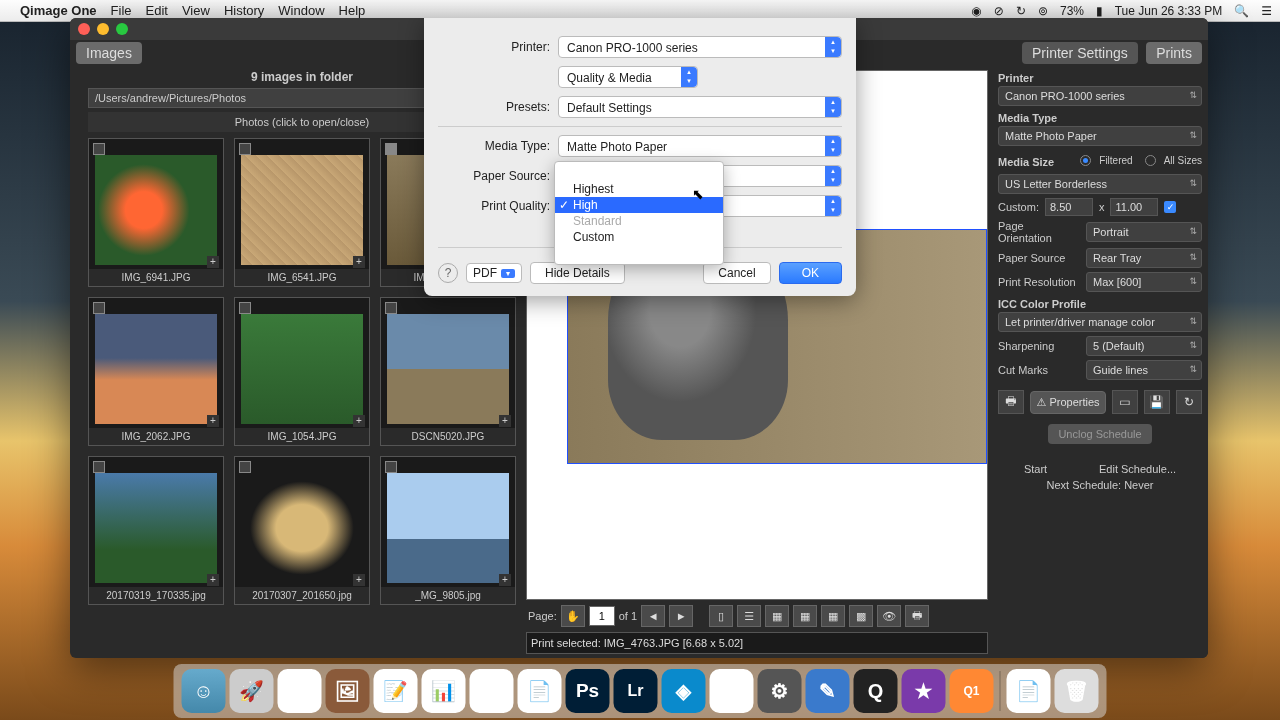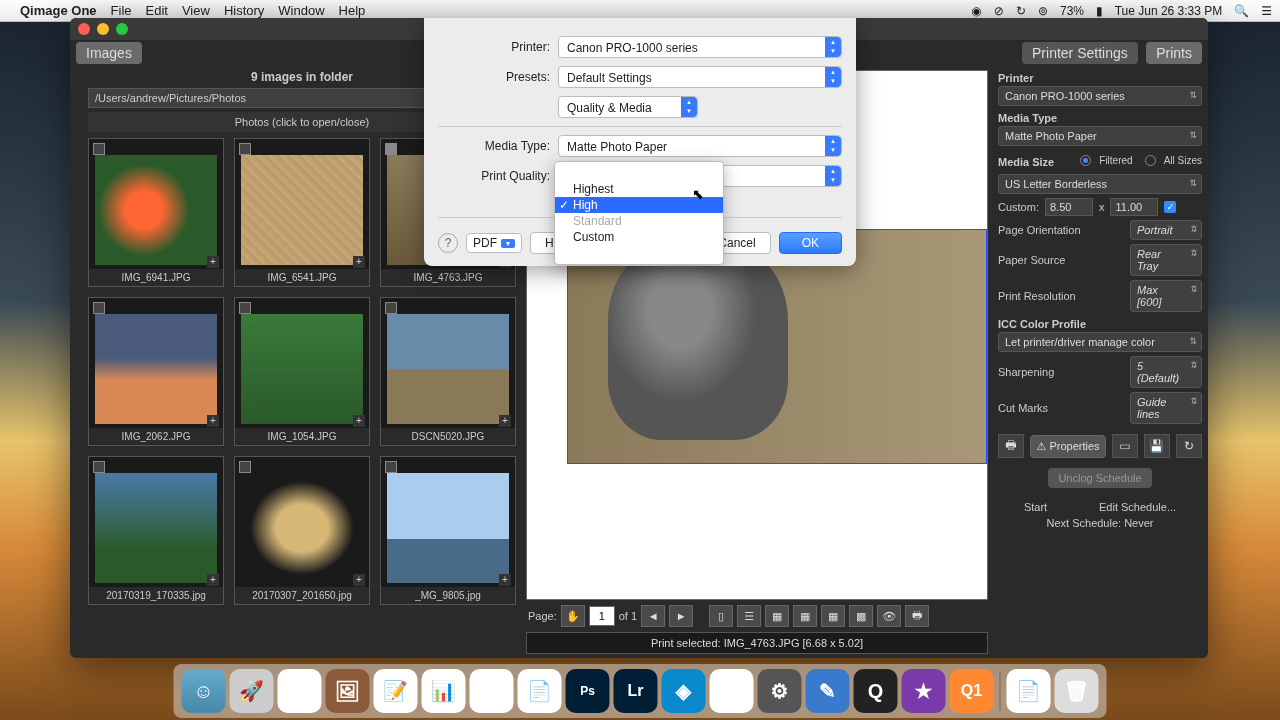--- a/index.html
+++ b/index.html
@@ -53,39 +53,39 @@
 .timg9 { background: linear-gradient(#aaccee 60%,#4a6a8a 60%) !important; }
 
 
 .centerpanel { flex: 1; background: #2a2a2a; display: flex; flex-direction: column; padding: 2px; }
 .previewpage { flex: 1; background: #fff; border: 1px solid #666; margin: 2px; position: relative; }
 .previewpage .shot { position: absolute; top: 158px; left: 40px; right: 0; height: 235px; background: linear-gradient(90deg,#8a7a5a,#a89878); border: 1px solid #2050ff; }
 .previewpage .shot .cat { position: absolute; top: 10px; left: 40px; width: 180px; height: 200px; background: radial-gradient(ellipse at 40% 35%,#888 20%,#555 50%); border-radius: 40% 40% 30% 30%; }
 .pagectl { height: 28px; background: #2a2a2a; display: flex; align-items: center; gap: 4px; padding: 0 4px; color: #ccc; font-size: 11px; }
 .pagectl .ico { width: 24px; height: 22px; background: #4a4a4a; border: 1px solid #666; display: flex; align-items: center; justify-content: center; font-size: 11px; color: #ddd; }
 .pagectl input { width: 26px; height: 20px; background: #fff; border: 1px solid #666; text-align: center; font-size: 11px; }
-.statusline { background: #1a1a1a; border: 1px solid #555; text-align: center; padding: 4px; margin: 2px; font-size: 11px; color: #ddd; }
+.statusline { background: #1a1a1a; border: 1px solid #555; padding: 4px; margin: 2px; font-size: 11px; color: #ddd; }
 
 
 .rightpanel { width: 216px; background: #2a2a2a; color: #ccc; font-size: 11px; padding: 0 6px; }
 .rlabel { font-size: 11px; color: #ccc; margin: 6px 0 2px; font-weight: 600; }
 .rselect { width: 100%; background: #404040; border: 1px solid #555; color: #ddd; font-size: 11px; padding: 3px 16px 3px 6px; border-radius: 3px; position: relative; }
 .rselect .arr { position: absolute; right: 4px; top: 3px; color: #aaa; font-size: 9px; }
 .rrow { display: flex; align-items: center; gap: 6px; margin: 4px 0; }
 .rrow .rk { flex: 1; }
-.rrow .rv { width: 72px; font-style: italic; }
+.rrow .rv { width: 116px; }
 .rinput { width: 48px; background: #404040; border: 1px solid #555; color: #ddd; font-size: 11px; padding: 2px 4px; }
 .radio { width: 11px; height: 11px; border-radius: 50%; border: 1px solid #888; display: inline-block; vertical-align: middle; margin-right: 2px; }
 .radio.on::after { content:""; display:block; width:5px; height:5px; background:#3a8aff; border-radius:50%; margin:2px; }
 .chk { width: 12px; height: 12px; background: #3a8aff; border-radius: 2px; display: inline-block; color: #fff; font-size: 9px; text-align: center; line-height: 12px; }
 .riconrow { display: flex; gap: 6px; margin-top: 10px; align-items: center; }
 .ricon2 { width: 26px; height: 24px; background: #404040; border: 1px solid #555; display:flex; align-items:center; justify-content:center; font-size:12px; color:#ddd; }
 .propbtn { flex: 1; background: #555; border: 1px solid #666; color: #ddd; font-size: 11px; padding: 4px; border-radius: 4px; text-align: center; }
 .schedbtn { background: #555; border-radius: 4px; padding: 4px 10px; font-size: 11px; color: #999; }
-.schedrow { display: flex; justify-content: space-around; margin-top: 14px; }
+.schedrow { display: flex; justify-content: space-around; margin-top: 20px; }
 .schedrow .sbtn { font-size: 11px; color: #ccc; padding: 3px 8px; }
 .schedtext { text-align: center; font-size: 11px; color: #ccc; margin-top: 1px; }
 
 
 .sheet { position: absolute; top: 0; left: 354px; width: 432px; background: #ececec; border-radius: 0 0 8px 8px; box-shadow: 0 4px 24px rgba(0,0,0,0.4); padding: 18px 14px 12px; font-size: 13px; color: #222; }
 .srow { display: flex; align-items: center; margin-bottom: 8px; }
 .srow .sl { width: 120px; text-align: right; padding-right: 8px; font-size: 12px; }
 .macsel { flex: 1; background: #fff; border: 1px solid #bbb; border-radius: 4px; padding: 2px 20px 2px 8px; font-size: 12px; position: relative; height: 22px; line-height: 18px; }
 .macsel .stepper { position: absolute; right: 0; top: 0; width: 16px; height: 100%; background: #3a7aff; border-radius: 0 4px 4px 0; display: flex; flex-direction: column; }
 .macsel .stepper::before { content: "▴"; color: #fff; font-size: 7px; text-align: center; line-height: 9px; }
@@ -303,31 +303,35 @@
       <div class="schedtext">Next Schedule: Never</div>
     </div>
   </div>
 
   <div class="sheet">
     <div class="srow">
         <span class="sl">Printer:</span>
         <div class="macsel"><span>Canon PRO-1000 series</span><div class="stepper"></div></div>
       </div>
     <div class="srow">
+        <span class="sl"></span>
+        <div class="macsel small"><span>Quality &amp; Media</span><div class="stepper"></div></div>
+      </div>
+    <div class="srow">
         <span class="sl">Presets:</span>
         <div class="macsel"><span>Default Settings</span><div class="stepper"></div></div>
       </div>
-    <div class="srow">
-        <span class="sl"></span>
-        <div class="macsel small"><span>Quality &amp; Media</span><div class="stepper"></div></div>
-      </div>
     <div class="hr"></div>
     <div class="srow">
         <span class="sl">Media Type:</span>
         <div class="macsel"><span>Matte Photo Paper</span><div class="stepper"></div></div>
+      </div>
+    <div class="srow">
+        <span class="sl">Paper Source:</span>
+        <div class="macsel"><span>Rear Tray</span><div class="stepper"></div></div>
       </div>
     <div class="srow">
         <span class="sl">Print Quality:</span>
         <div class="macsel"><span></span><div class="stepper"></div></div>
       </div>
     <div class="hr" style="margin-top:30px"></div>
     <div class="sbuttons">
       <div class="help">?</div>
       <div class="pdfbtn">
           <span>PDF</span>
@@ -351,25 +355,25 @@
 
 <div class="dock">
   <div class="dockicon" style="background:linear-gradient(#6ac,#48a)">☺</div>
   <div class="dockicon" style="background:#ccc">🚀</div>
   <div class="dockicon" style="background:#fff">◉</div>
   <div class="dockicon" style="background:#8a5a3a">🖼</div>
   <div class="dockicon" style="background:#fff">📝</div>
   <div class="dockicon" style="background:#fff">📊</div>
   <div class="dockicon" style="background:#fff">📽</div>
   <div class="dockicon" style="background:#fff">📄</div>
-  <div class="dockicon" style="background:#001e36;font-size:12px">Ps</div>
+  <div class="dockicon" style="background:#001e36;font-size:19px">Ps</div>
   <div class="dockicon" style="background:#001e36;font-size:16px">Lr</div>
   <div class="dockicon" style="background:#0a8acc">◈</div>
   <div class="dockicon" style="background:#fff">✿</div>
   <div class="dockicon" style="background:#555">⚙</div>
   <div class="dockicon" style="background:#3a7acc">✎</div>
   <div class="dockicon" style="background:#222">Q</div>
   <div class="dockicon" style="background:#7a3aaa">★</div>
-  <div class="dockicon" style="background:#ff8833;font-size:16px">Q1</div>
+  <div class="dockicon" style="background:#ff8833;font-size:12px">Q1</div>
   <div class="docksep"></div>
   <div class="dockicon" style="background:#fff">📄</div>
   <div class="dockicon" style="background:#ddd">🗑</div>
 </div>
 
 </body></html>

